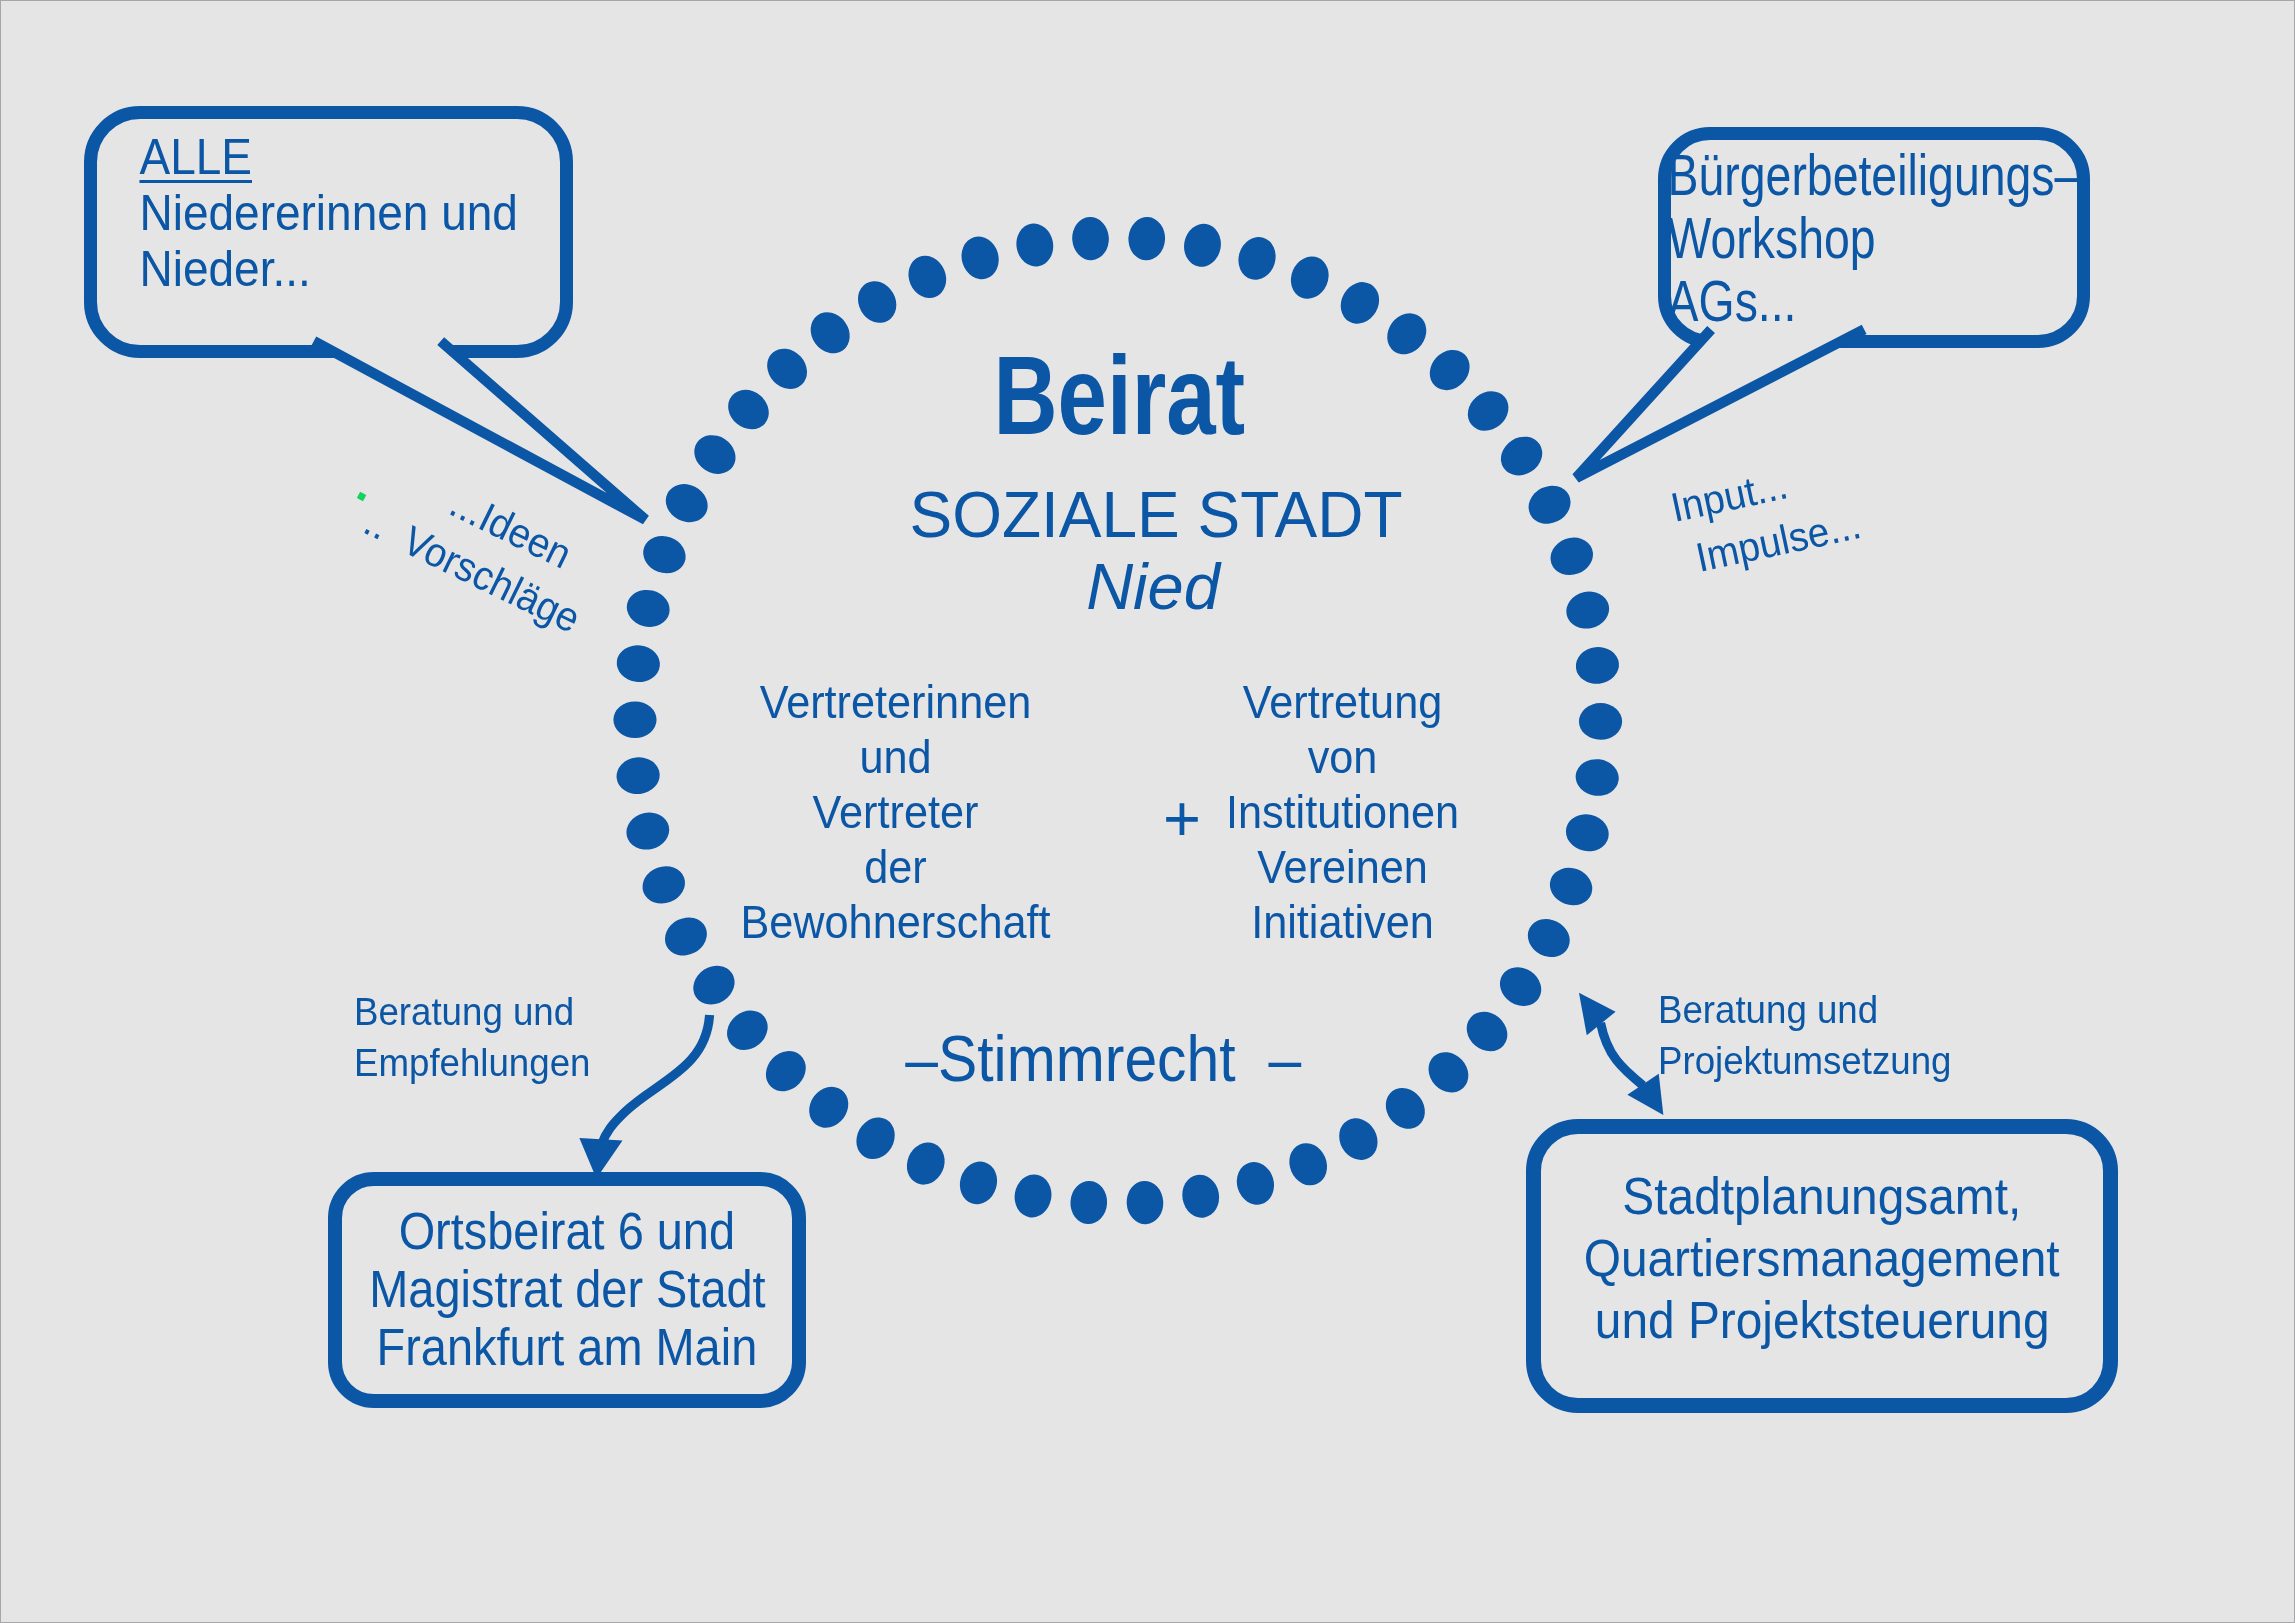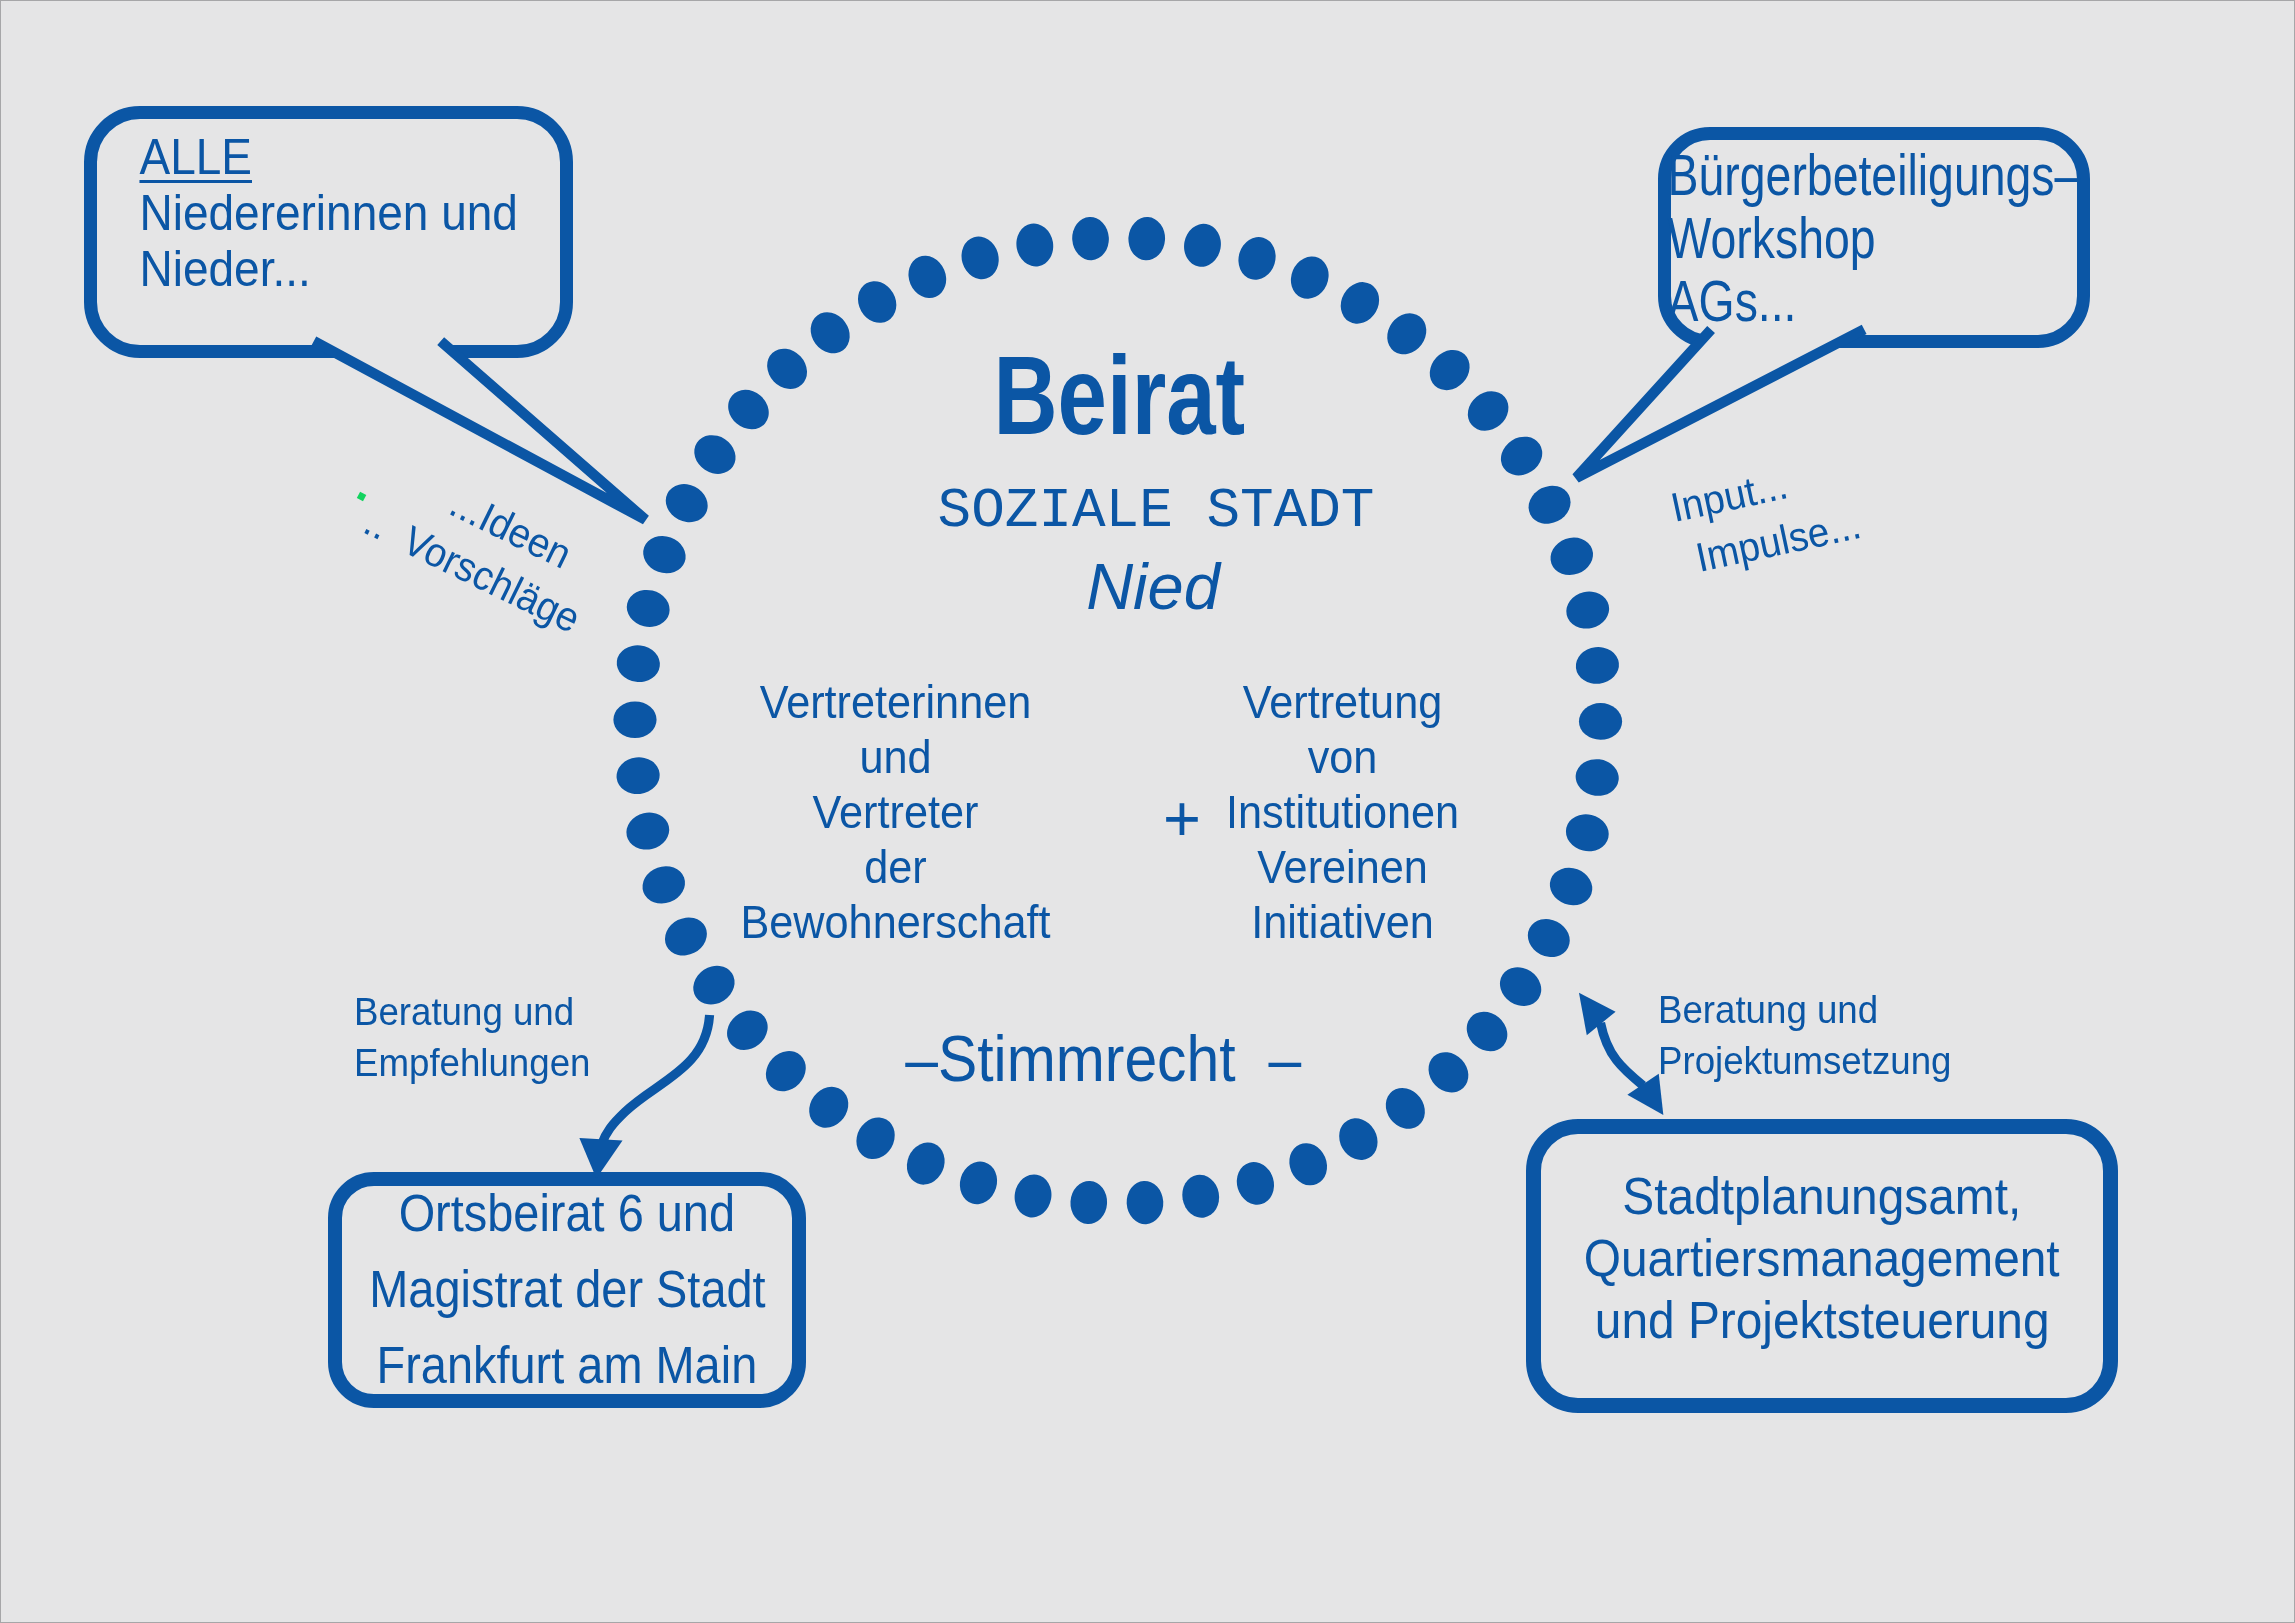--- a/index.html
+++ b/index.html
@@ -30,28 +30,28 @@
   .bubble-tr{left:1657px;top:126px;width:432px;height:221px;border-radius:52px;}
   .bubble-tr .line{font-size:58px;line-height:63px;transform:scaleX(.8);}
   
   .box{
     position:absolute;
     border:14.4px solid var(--accent,#0b56a5);
     background:var(--bg,#e5e5e6);
     box-sizing:border-box;
     display:flex;flex-direction:column;align-items:center;justify-content:center;
   }
-  .box-bl{left:327px;top:1171px;width:478px;height:236px;border-radius:46px;gap:18px;}
+  .box-bl{left:327px;top:1171px;width:478px;height:236px;border-radius:46px;}
   .box-bl .line{font-size:51px;line-height:58px;transform:scaleX(.92);}
   .box-br{left:1525px;top:1118px;width:592px;height:294px;border-radius:52px;border-width:15.7px;justify-content:flex-start;padding-top:31px;}
   .box-br .line{font-size:52px;line-height:62px;transform:scaleX(.92);}
   
   .t-beirat{left:0;width:2205px;top:340px;font-size:111px;line-height:1;font-weight:bold;}
   .t-beirat .txt{display:inline-block;transform:scaleX(.8);}
-  .t-soziale{left:0;width:2278px;top:482px;font-size:56px;line-height:1;font-family:Liberation Mono, monospace;}
+  .t-soziale{left:0;width:2278px;top:482px;font-size:64px;line-height:1;}
   .t-nied{left:0;width:2272px;top:553px;font-size:65px;line-height:1;font-style:italic;}
   .t-stimmrecht{left:0;width:2172px;top:1026px;font-size:64px;line-height:1;}
   .t-stimmrecht .txt{display:inline-block;transform:scaleX(.92);white-space:pre;}
   .t-plus{left:1116px;top:785px;width:98px;font-size:65px;line-height:1;}
   .col{position:absolute;top:673px;width:393px;text-align:center;}
   .col-left{left:698px;}
   .col-right{left:1145px;}
   .col .line{font-size:47px;line-height:55px;transform:scaleX(.92);}
   
   .side-label .line{font-size:39px;line-height:51px;transform:scaleX(.94);transform-origin:left center;}

